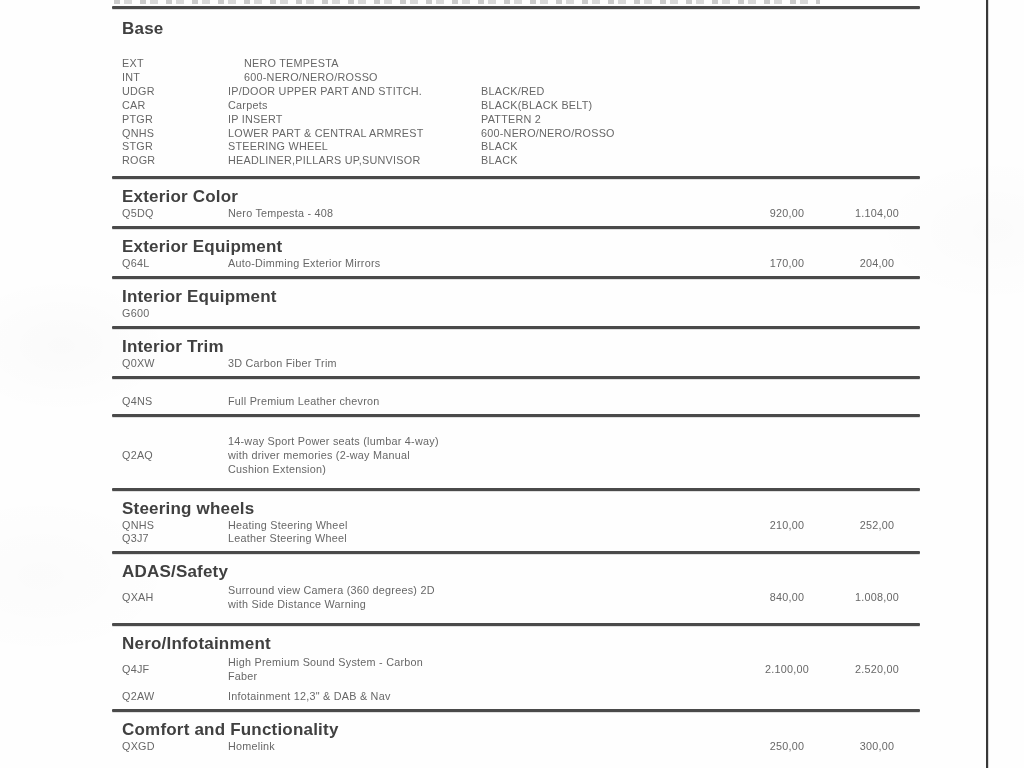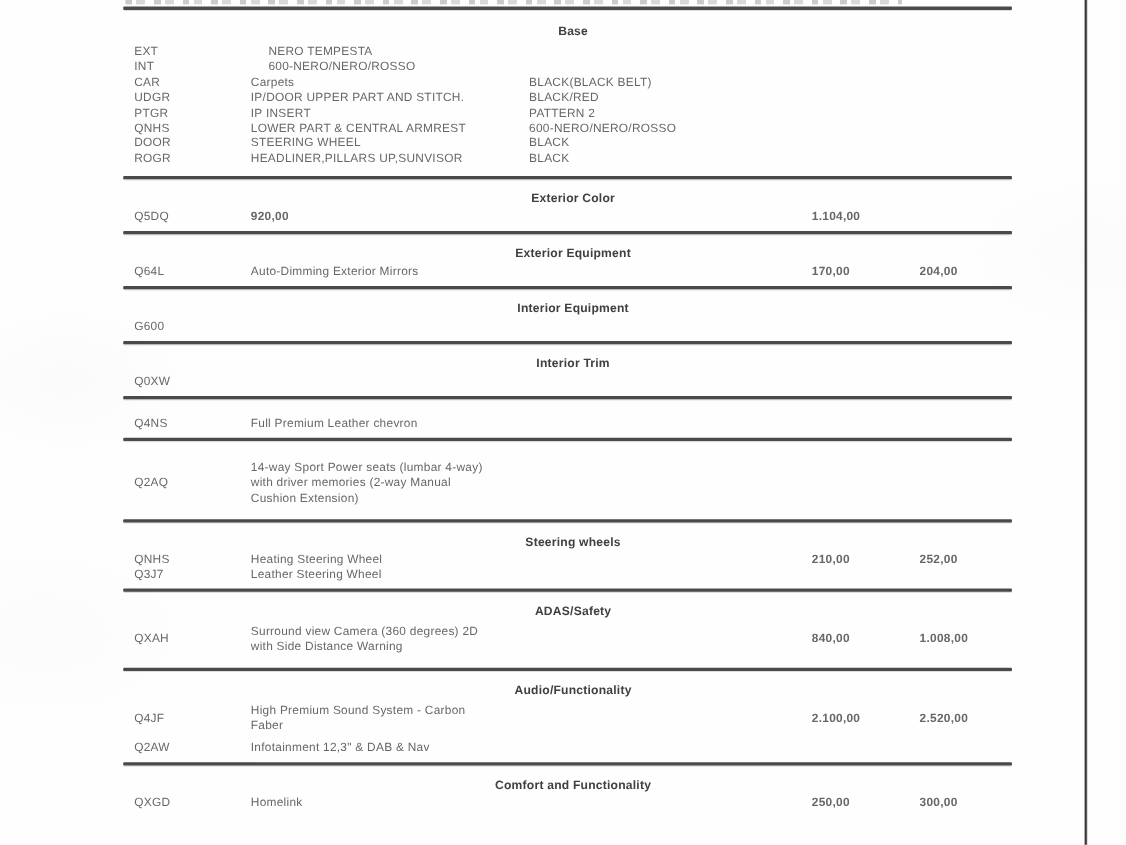--- a/index.html
+++ b/index.html
@@ -36,37 +36,37 @@
     filter:blur(0.22px);
   }
   .rule {
     height:3px; background:#4a4a4a; border-radius:1px;
     box-shadow:0 1px 0 rgba(0,0,0,0.12);
   }
   .section { padding:12px 0 5px; }
   .section.base { padding:14px 0 8px; }
   .sec-title {
     padding-left:10px;
-    font-size:11px; line-height:12px; font-weight:bold;
-    color:#404040; letter-spacing:0.2px;text-align:center;
+    font-size:17px; line-height:12px; font-weight:bold;
+    color:#404040; letter-spacing:0.2px;
   }
   .rows { margin-top:4px; }
-  .base .rows { margin-top:6px; }
+  .base .rows { margin-top:22px; }
   .row {
     display:grid;
     grid-template-columns:106px 1fr 98px 84px;
     align-items:center;
     padding-left:10px;
     font-size:10.8px; line-height:13.9px; letter-spacing:0.25px;
   }
   .row.base-row { grid-template-columns:106px 237px 1fr; }
   .row.multi { margin:6px 0; }
   .desc { white-space:pre-line; }
   .val { text-transform:none;padding-left:16px; }
-  .net, .gross { text-align:left;font-weight:bold; }
+  .net, .gross { text-align:center; }
   .gross { padding-right:2px; }
 </style>
 </head>
 <body>
 
 <div class="page">
   <div class="cutoff"></div>
   <div class="content">
       <div class="rule"></div>
       <div class="section base">
@@ -74,57 +74,58 @@
         <div class="rows">
           <div class="row base-row">
             <span class="code">EXT</span>
             <span class="val">NERO TEMPESTA</span>
           </div>
           <div class="row base-row">
             <span class="code">INT</span>
             <span class="val">600-NERO/NERO/ROSSO</span>
           </div>
           <div class="row base-row">
+            <span class="code">UDGR</span>
+            <span class="desc">IP/DOOR UPPER PART AND STITCH.</span>
+            <span class="val">BLACK/RED</span>
+          </div>
+          <div class="row base-row">
             <span class="code">CAR</span>
             <span class="desc">Carpets</span>
             <span class="val">BLACK(BLACK BELT)</span>
           </div>
           <div class="row base-row">
-            <span class="code">UDGR</span>
-            <span class="desc">IP/DOOR UPPER PART AND STITCH.</span>
-            <span class="val">BLACK/RED</span>
-          </div>
-          <div class="row base-row">
             <span class="code">PTGR</span>
             <span class="desc">IP INSERT</span>
             <span class="val">PATTERN 2</span>
           </div>
           <div class="row base-row">
             <span class="code">QNHS</span>
             <span class="desc">LOWER PART &amp; CENTRAL ARMREST</span>
             <span class="val">600-NERO/NERO/ROSSO</span>
           </div>
           <div class="row base-row">
-            <span class="code">DOOR</span>
+            <span class="code">STGR</span>
             <span class="desc">STEERING WHEEL</span>
             <span class="val">BLACK</span>
           </div>
           <div class="row base-row">
             <span class="code">ROGR</span>
             <span class="desc">HEADLINER,PILLARS UP,SUNVISOR</span>
             <span class="val">BLACK</span>
           </div>
         </div>
       </div>
       <div class="rule"></div>
       <div class="section">
         <div class="sec-title">Exterior Color</div>
         <div class="rows">
           <div class="row">
             <span class="code">Q5DQ</span>
+            <span class="desc">Nero Tempesta - 408</span>
             <span class="net">920,00</span>
             <span class="gross">1.104,00</span>
           </div>
         </div>
       </div>
       <div class="rule"></div>
       <div class="section">
         <div class="sec-title">Exterior Equipment</div>
         <div class="rows">
           <div class="row">
@@ -145,20 +146,21 @@
             <span class="gross"></span>
           </div>
         </div>
       </div>
       <div class="rule"></div>
       <div class="section">
         <div class="sec-title">Interior Trim</div>
         <div class="rows">
           <div class="row">
             <span class="code">Q0XW</span>
+            <span class="desc">3D Carbon Fiber Trim</span>
             <span class="net"></span>
             <span class="gross"></span>
           </div>
         </div>
       </div>
       <div class="rule"></div>
       <div class="section">
         <div class="rows">
           <div class="row">
             <span class="code">Q4NS</span>
@@ -207,21 +209,21 @@
             <span class="code">QXAH</span>
             <span class="desc">Surround view Camera (360 degrees) 2D
 with Side Distance Warning</span>
             <span class="net">840,00</span>
             <span class="gross">1.008,00</span>
           </div>
         </div>
       </div>
       <div class="rule"></div>
       <div class="section">
-        <div class="sec-title">Audio/Functionality</div>
+        <div class="sec-title">Nero/Infotainment</div>
         <div class="rows">
           <div class="row multi">
             <span class="code">Q4JF</span>
             <span class="desc">High Premium Sound System - Carbon
 Faber</span>
             <span class="net">2.100,00</span>
             <span class="gross">2.520,00</span>
           </div>
           <div class="row">
             <span class="code">Q2AW</span>

